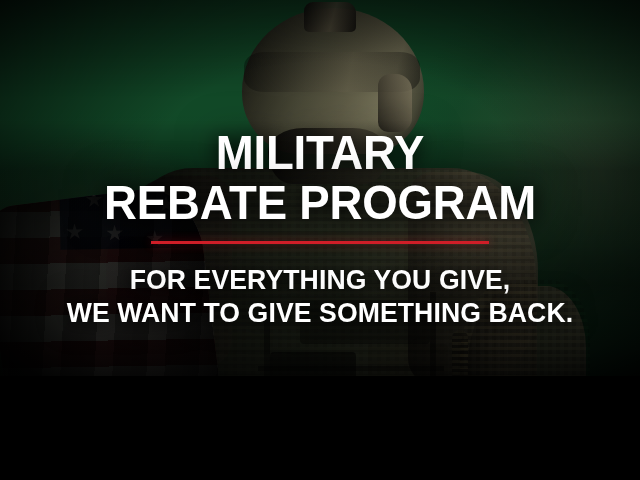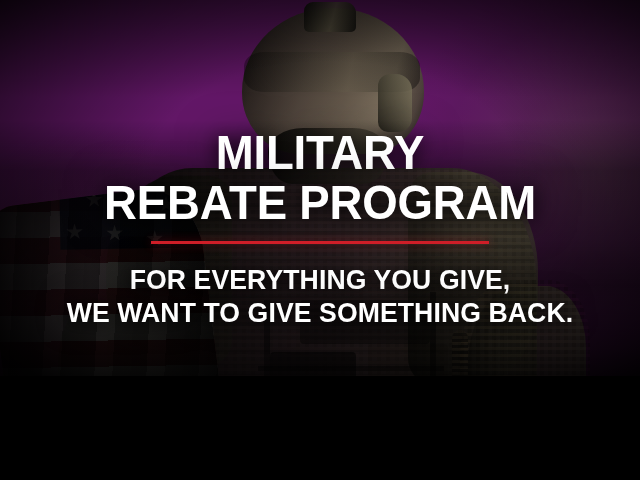--- a/index.html
+++ b/index.html
@@ -2,21 +2,21 @@
 <html><head>
 <meta charset="utf-8">
 <style>
   html,body{margin:0;padding:0;background:#000;}
   body{font-family:"Liberation Sans","DejaVu Sans",sans-serif;}
 
   #banner{
     position:relative;
     width:640px;height:376px;
     overflow:hidden;
-    background:#701a75;
+    background:#14532d;
   }
 
   
   .photo{position:absolute;inset:0;overflow:hidden;}
 
   
   .amb-right{
     position:absolute;left:40%;top:-8%;width:75%;height:116%;
     background:radial-gradient(ellipse 55% 60% at 72% 46%,
         rgba(128,118,96,.40) 0%,

